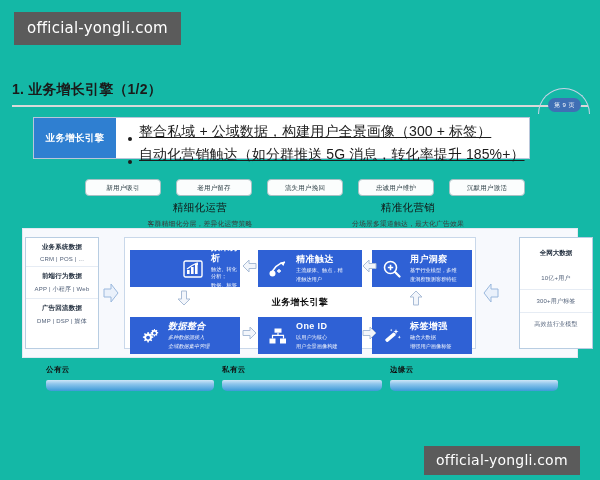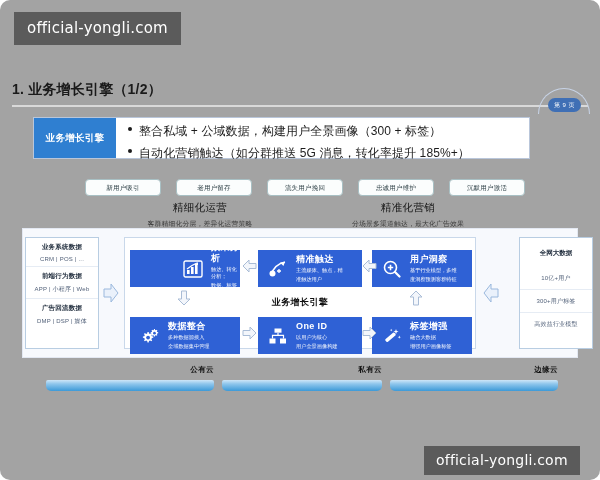--- a/index.html
+++ b/index.html
@@ -2,21 +2,21 @@
 <html><head>
 <meta charset="utf-8">
 <style>
   * { box-sizing: border-box; margin: 0; padding: 0; }
   html, body {
     width: 600px; height: 480px;
     background: #ffffff;
     font-family: "Liberation Sans", "DejaVu Sans", sans-serif;
     overflow: hidden;
   }
-  .page { position: relative; width: 600px; height: 480px; background: #a3a3a3; border-radius: 10px; }
+  .page { position: relative; width: 600px; height: 480px; background: #14b8a6; }
 
   
   .watermark {
     position: absolute;
     background: #5b5b5b;
     color: #ffffff;
     font-size: 15px;
     letter-spacing: 0.2px;
     padding: 7px 13px 8px 13px;
     white-space: nowrap;
@@ -57,22 +57,22 @@
     display: flex; align-items: stretch;
   }
   .callout-tag {
     width: 82px; background: #2f7fd1; color: #ffffff;
     font-size: 9.5px; font-weight: bold;
     display: flex; align-items: center; justify-content: center;
     letter-spacing: 0.3px;
   }
   .callout-body { flex: 1; padding: 5px 0 0 12px; }
   .callout-li {
-    display: flex; align-items: flex-start;
-    font-size: 12px; color: #1c1c1c; margin-bottom: 5px; letter-spacing: .1px;
+    display: flex; align-items: flex-end;
+    font-size: 14px; color: #1c1c1c; margin-bottom: 5px; letter-spacing: .1px; text-decoration: underline;
   }
   .callout-li .dot {
     width: 4px; height: 4px; border-radius: 50%; background: #1c1c1c;
     margin: 4px 7px 0 0; flex: none;
   }
 
   
   .pill-row { position: absolute; left: 85px; top: 179px; width: 440px; height: 18px; }
   .pill {
     position: absolute; top: 0; height: 17px;
@@ -139,21 +139,21 @@
     display: flex; align-items: center; padding-left: 5px;
   }
   .card .ic { width: 30px; display:flex; align-items:center; justify-content:center; flex: none; }
   .card .tx { padding-left: 3px; }
   .card .tt { font-size: 9px; font-weight: bold; letter-spacing: .4px; line-height: 11px; }
   .card .ds { font-size: 5.2px; line-height: 7px; margin-top: 2px; opacity: .95; }
 
   .c-effect  { left: 130px; top: 250px; width: 110px; padding-left: 48px; }
   .c-reach   { left: 258px; top: 250px; width: 104px; }
   .c-insight { left: 372px; top: 250px; width: 100px; }
-  .c-data    { left: 130px; top: 317px; width: 110px; }
+  .c-data    { left: 130px; top: 317px; width: 110px; font-style: italic; }
   .c-oneid   { left: 258px; top: 317px; width: 104px; }
   .c-tag     { left: 372px; top: 317px; width: 100px; }
 
   
   .ar { position: absolute; }
   .ar svg { display: block; }
   .ar-1 { left: 242px; top: 259px; }   
   .ar-2 { left: 362px; top: 259px; }   
   .ar-3 { left: 242px; top: 326px; }   
   .ar-4 { left: 362px; top: 326px; }   
@@ -161,21 +161,21 @@
   .ar-up   { left: 409px; top: 290px; }
 
   
   .cloud { position: absolute; top: 380px; height: 11px; }
   .cloud .bar {
     height: 11px;
     background: linear-gradient(to bottom, #cfe6f7 0%, #8fc6ec 35%, #3d9ad8 100%);
     border-radius: 2px 2px 5px 5px;
   }
   .cloud .lb {
-    position: absolute; top: -15px; width: 100%; text-align: right;
+    position: absolute; top: -15px; width: 100%; text-align: left;
     font-size: 7.5px; color: #111; font-weight: bold; letter-spacing: .4px;
   }
   .cl-1 { left: 46px;  width: 168px; }
   .cl-2 { left: 222px; width: 160px; }
   .cl-3 { left: 390px; width: 168px; }
 </style>
 </head>
 <body>
 
 <div class="page">

